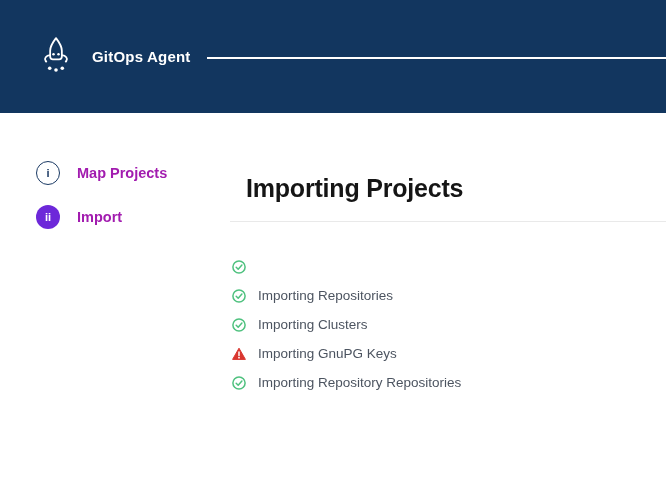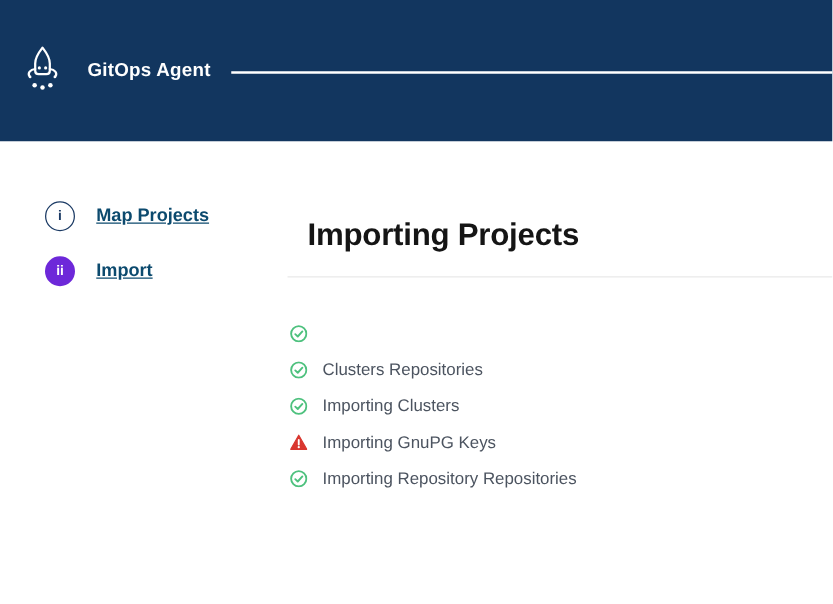--- a/index.html
+++ b/index.html
@@ -10,21 +10,21 @@
     font-family: "Liberation Sans", sans-serif;
     overflow: hidden;
   }
 
   
   .header {
     height: 113px;
     background: #12365f;
     display: flex;
     align-items: center;
-    padding-left: 16px;
+    padding-left: 38px;
   }
   .logo-icon { width: 36px; height: 46px; flex: none; display: block; }
   .brand {
     color: #ffffff;
     font-size: 15px;
     font-weight: 700;
     letter-spacing: 0.2px;
     margin-left: 18px;
     white-space: nowrap;
   }
@@ -50,22 +50,21 @@
     display: flex; align-items: center; justify-content: center;
     font-size: 11px; font-weight: 700;
     flex: none;
   }
   .step-marker.outline { border: 1.5px solid #1b3a64; color: #1b3a64; background: transparent; }
   .step-marker.filled  { background: #6d28d9; color: #ffffff; }
   .step-label {
     margin-left: 17px;
     font-size: 14.5px;
     font-weight: 600;
-    color: #0c4a6e;
-    text-decoration: underline;
+    color: #a21caf;
   }
 
   .main { flex: 1; padding-top: 42px; }
   .page-title {
     margin: 16px;
     font-size: 25px;
     line-height: 34px;
     font-weight: 700;
     color: #151515;
     letter-spacing: -0.2px;
@@ -130,21 +129,21 @@
     </svg>
 
   </li>
 
   <li class="status-row">
     <svg class="status-icon icon-success" viewBox="0 0 14 14" aria-hidden="true">
       <circle cx="7" cy="7" r="6.1" fill="none" stroke="#4ec17e" stroke-width="1.5"></circle>
       <path d="M4.2 7.3 L6.2 9.2 L9.9 5.1" fill="none" stroke="#4ec17e" stroke-width="1.5" stroke-linecap="round" stroke-linejoin="round"></path>
     </svg>
 
-    <span class="status-label">Clusters Repositories</span>
+    <span class="status-label">Importing Repositories</span>
   </li>
 
   <li class="status-row">
     <svg class="status-icon icon-success" viewBox="0 0 14 14" aria-hidden="true">
       <circle cx="7" cy="7" r="6.1" fill="none" stroke="#4ec17e" stroke-width="1.5"></circle>
       <path d="M4.2 7.3 L6.2 9.2 L9.9 5.1" fill="none" stroke="#4ec17e" stroke-width="1.5" stroke-linecap="round" stroke-linejoin="round"></path>
     </svg>
 
     <span class="status-label">Importing Clusters</span>
   </li>

